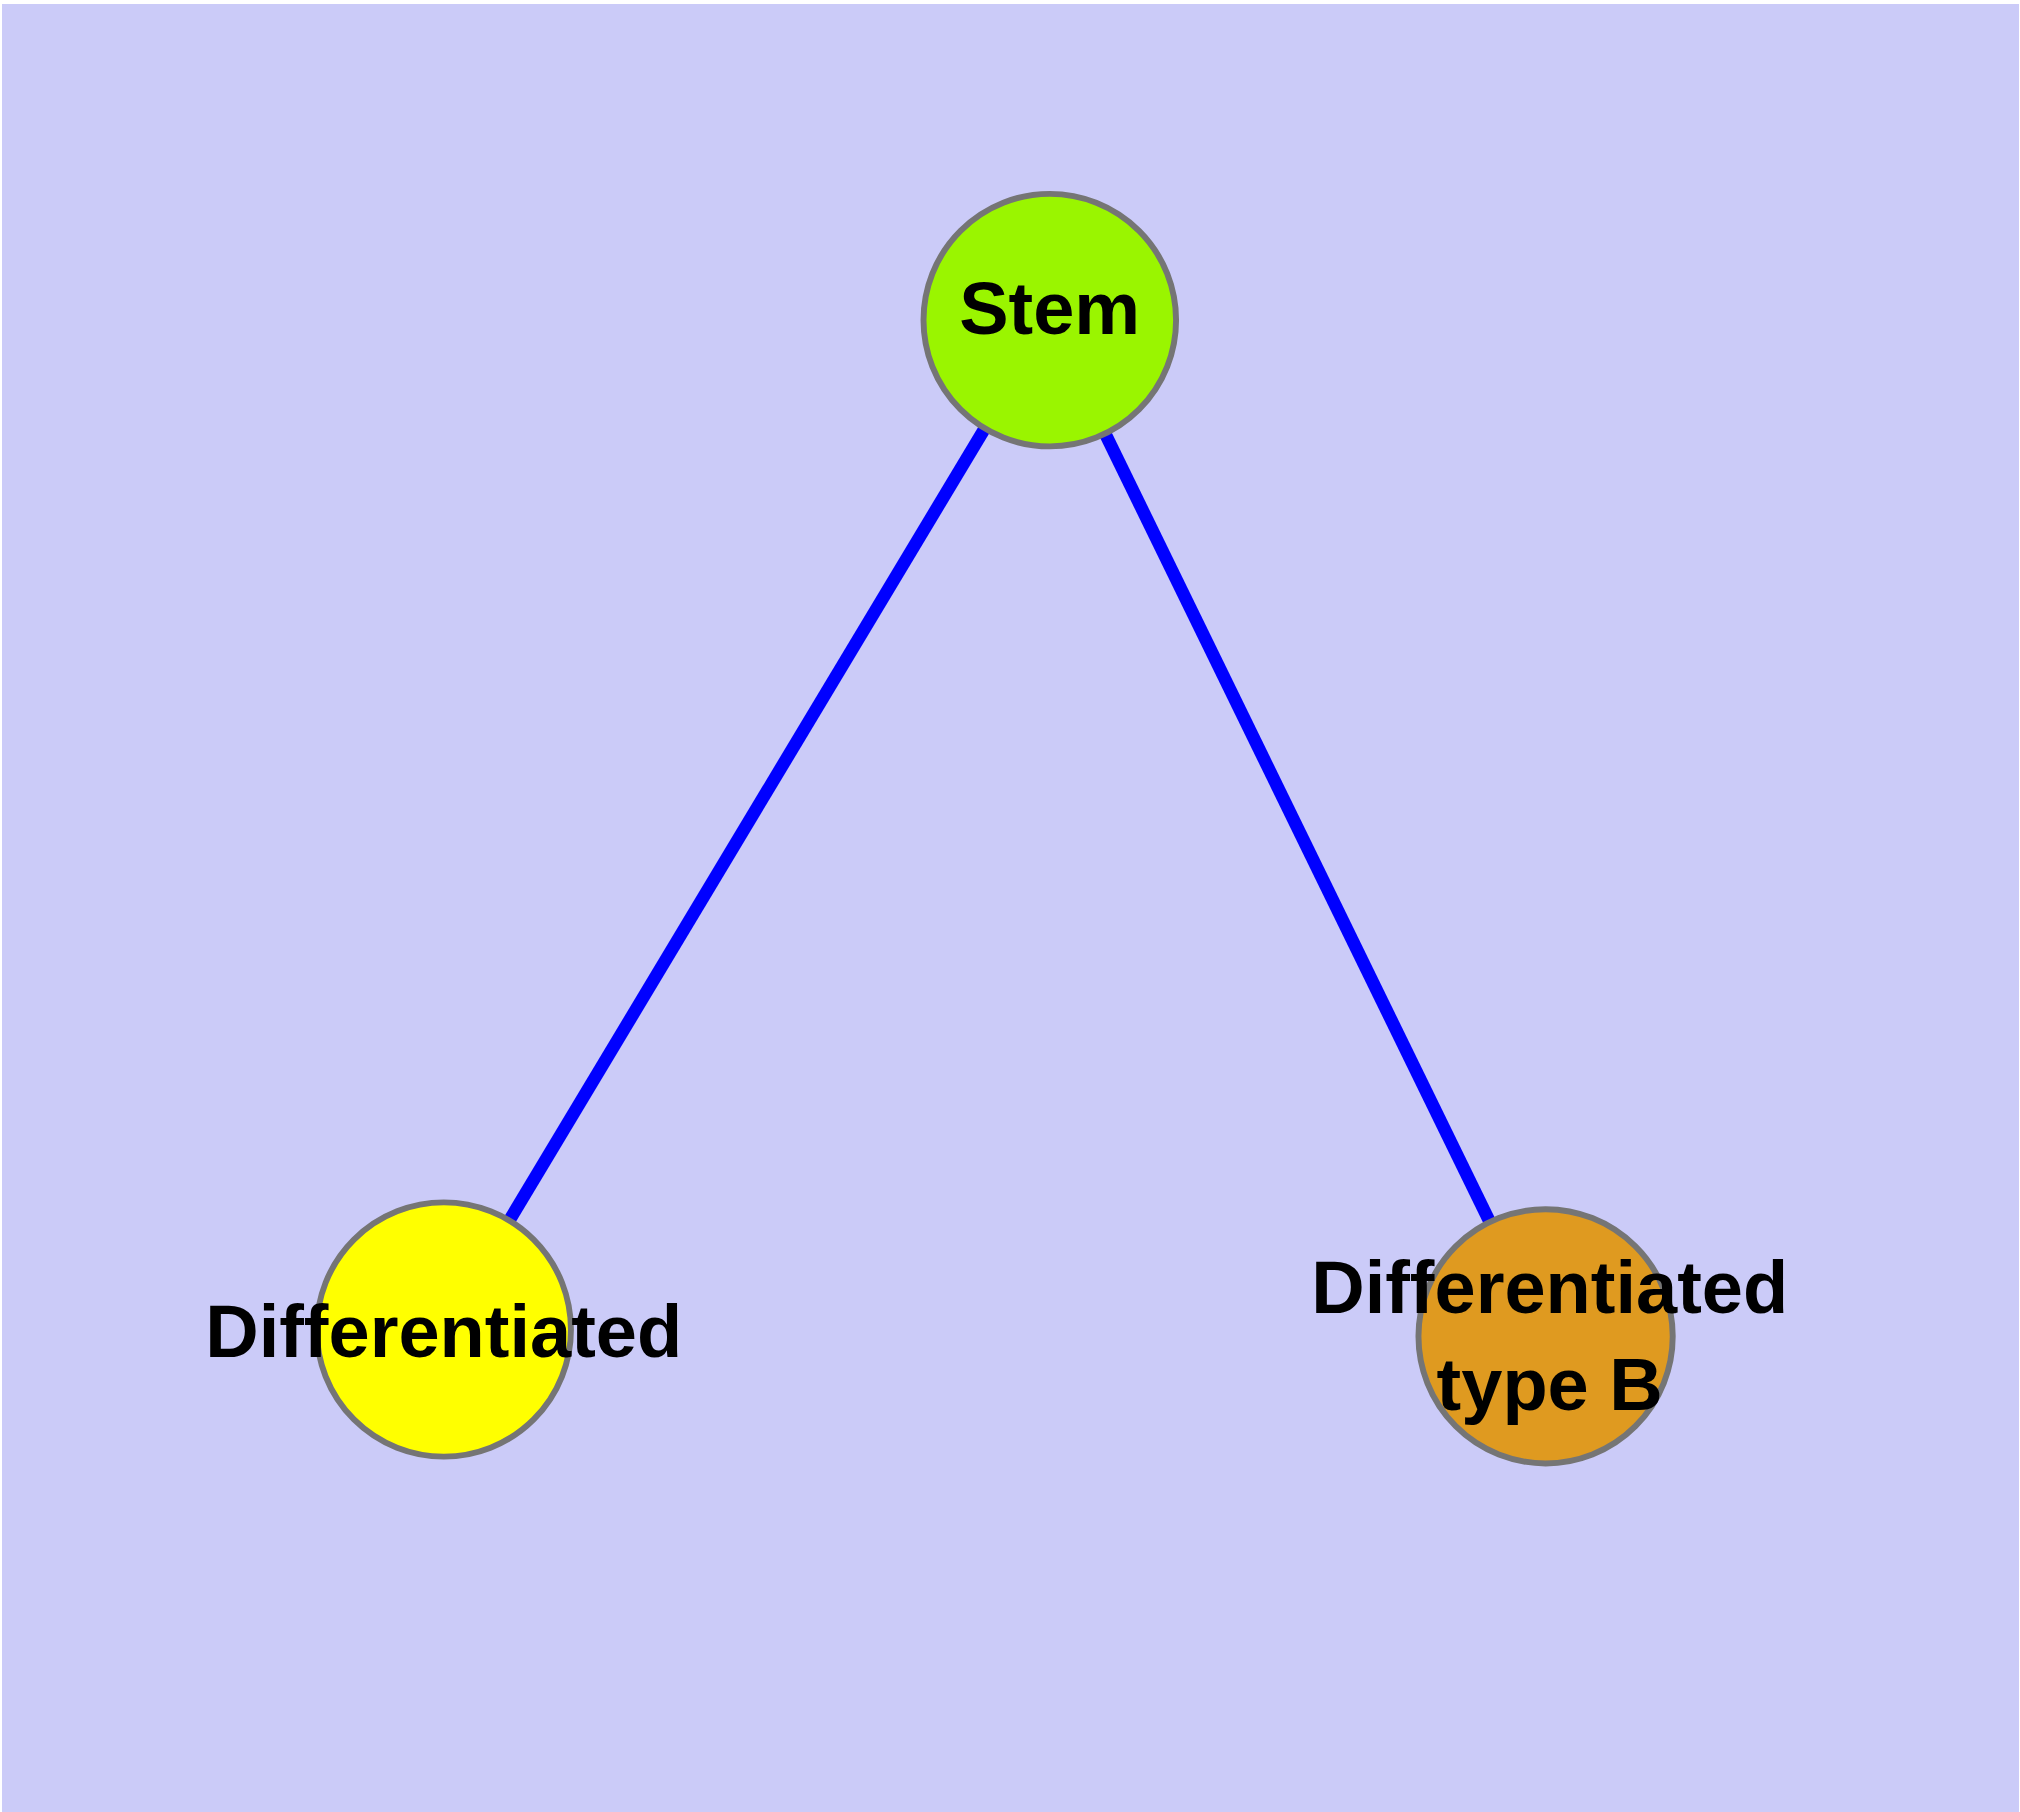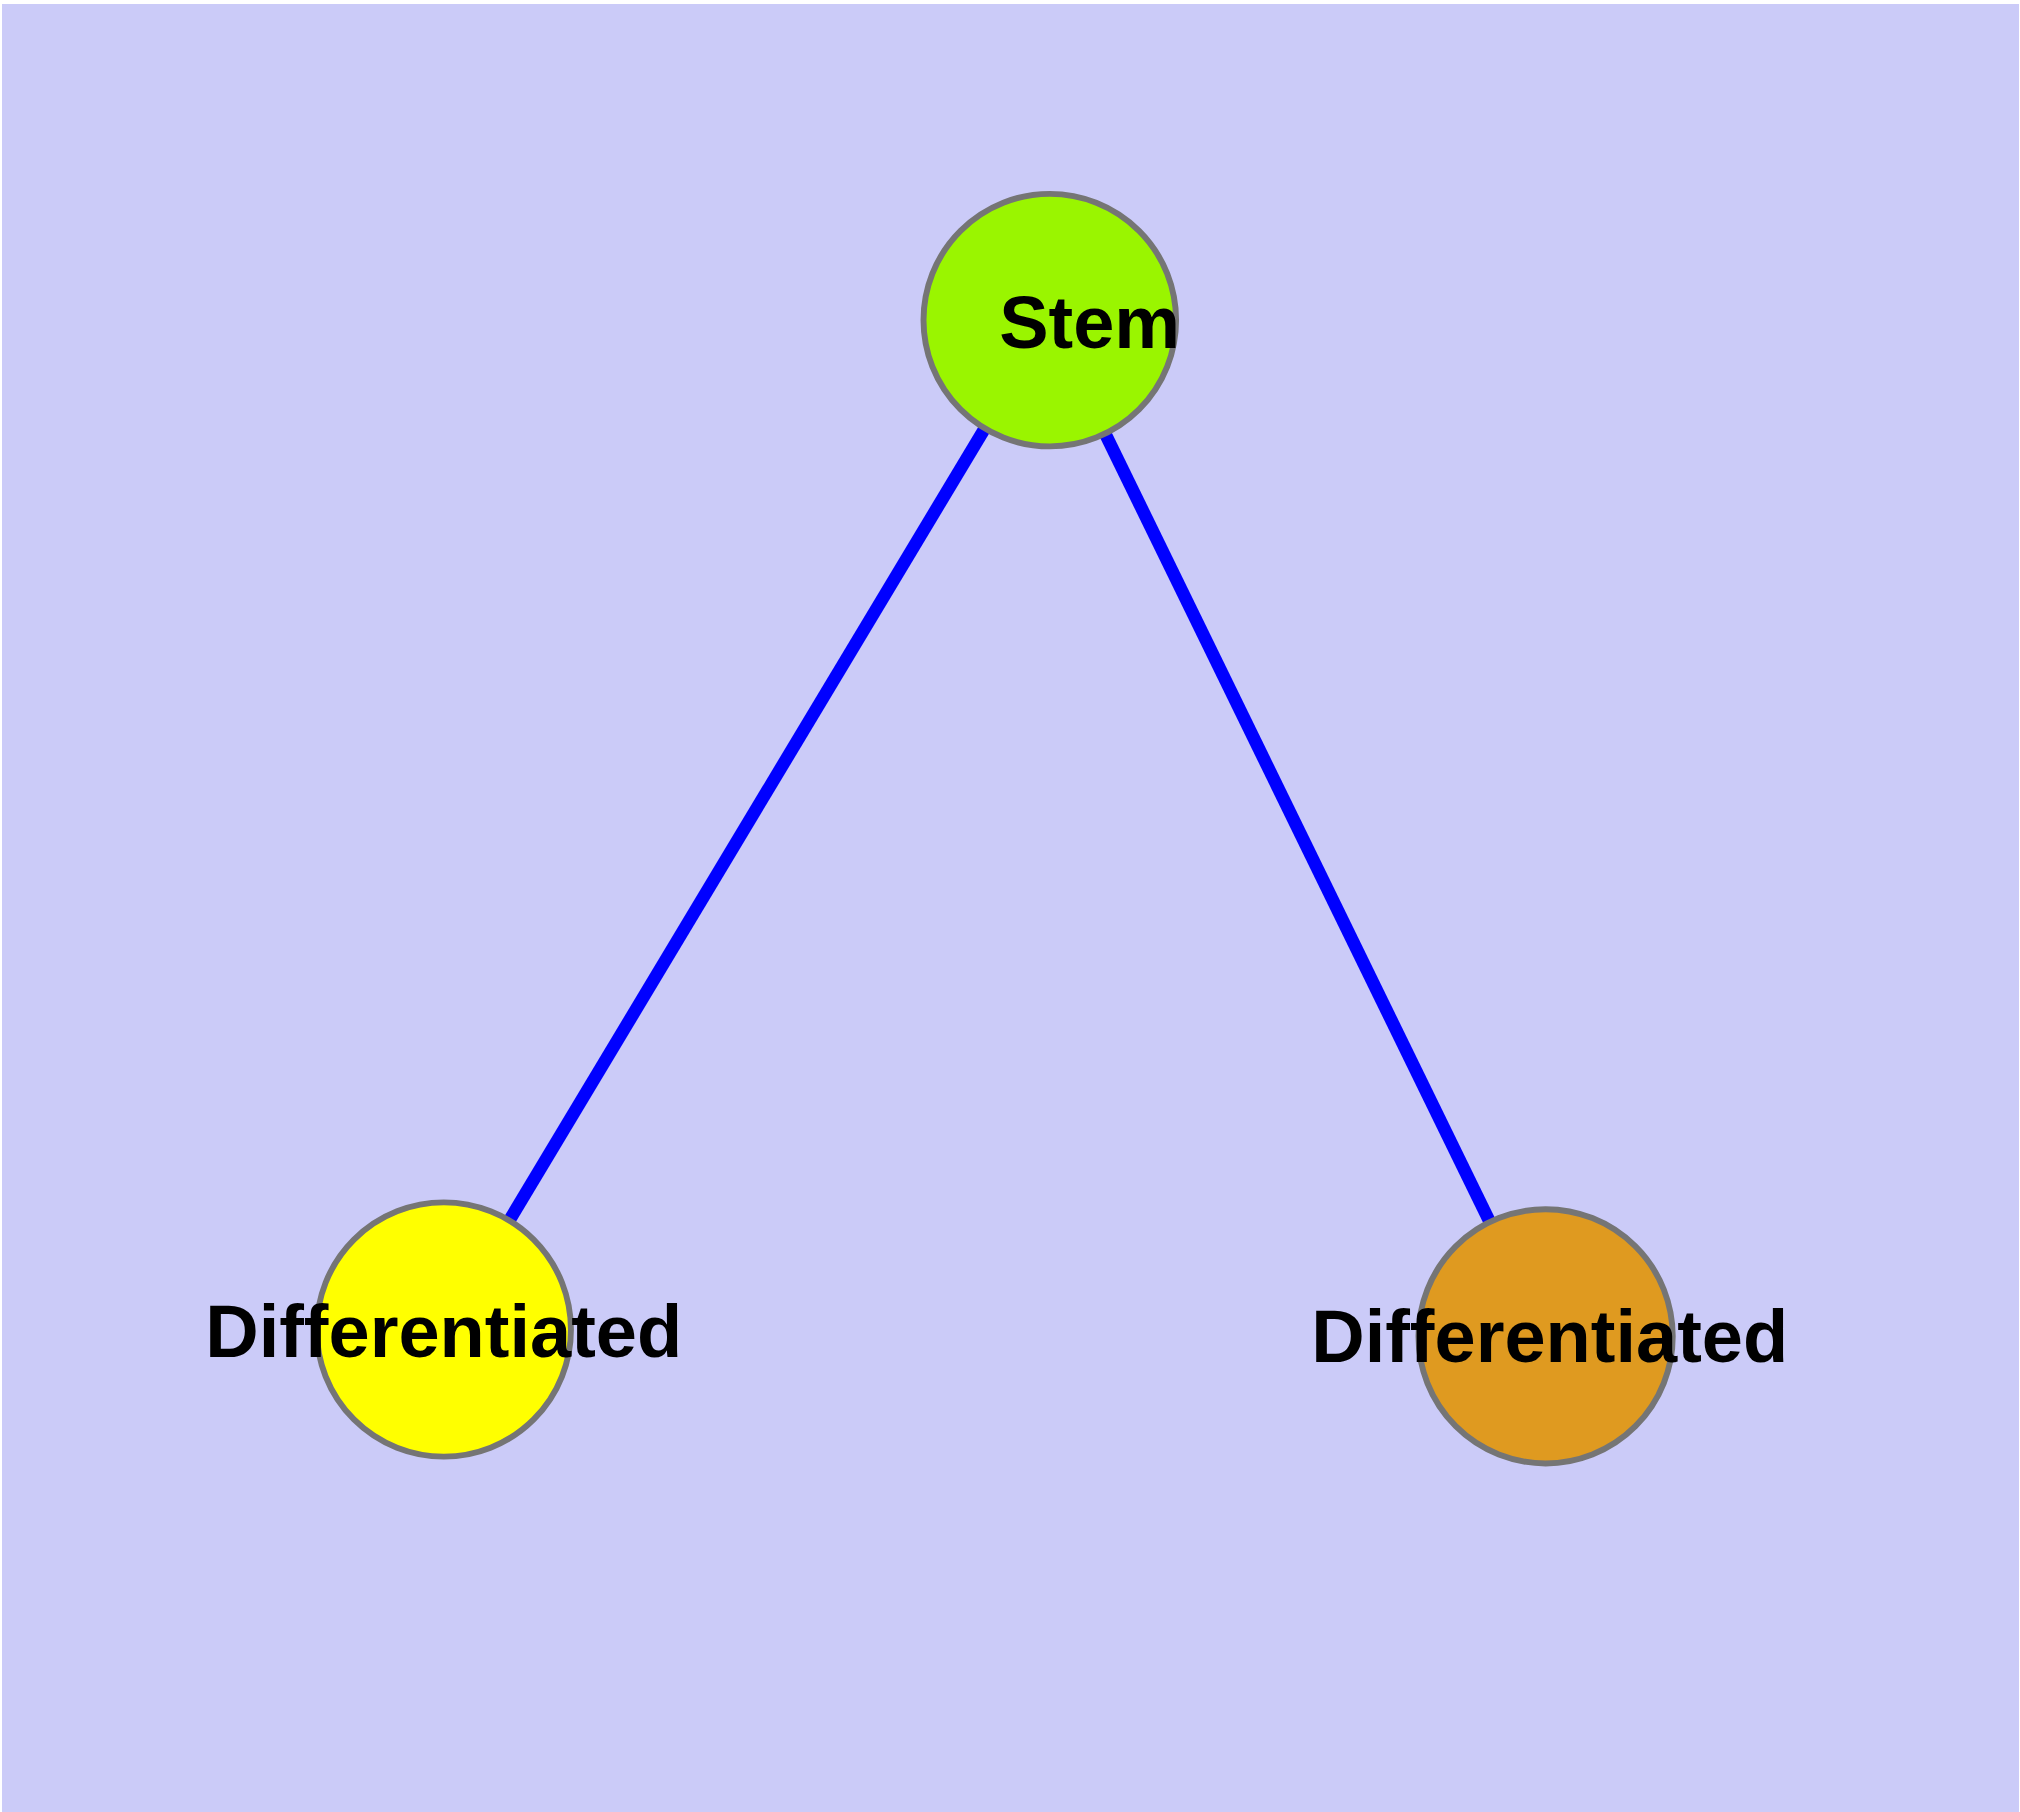--- a/index.html
+++ b/index.html
@@ -43,21 +43,21 @@
     position: absolute;
     transform: translate(-50%, -50%);
     text-align: center;
     color: #000000;
     font-weight: bold;
     font-size: 74px;
     line-height: 97px;
     white-space: nowrap;
   }
   .label .ln { display: block; }
-  .label-stem   { left: 1048px; top: 318px; margin-left: 40px; }
+  .label-stem   { left: 1048px; top: 304px; }
   .label-type-a { left: 442px;  top: 1327px; }
   .label-type-b { left: 1548px; top: 1332px; }
 </style>
 </head>
 <body>
 
 <div class="stage">
   <div class="canvas">
     <svg class="graph" viewBox="0 0 2384 2138" xmlns="http://www.w3.org/2000/svg">
       <line class="edge" x1="1236" y1="373" x2="521" y2="1564" stroke="#0000FF"></line>
@@ -70,16 +70,17 @@
     <div class="label label-stem">
       <span class="ln">Stem</span>
     </div>
 
     <div class="label label-type-a">
       <span class="ln">Differentiated</span>
     </div>
 
     <div class="label label-type-b">
       <span class="ln">Differentiated</span>
+      <span class="ln">type B</span>
     </div>
   </div>
 </div>
 
 
 </body></html>

